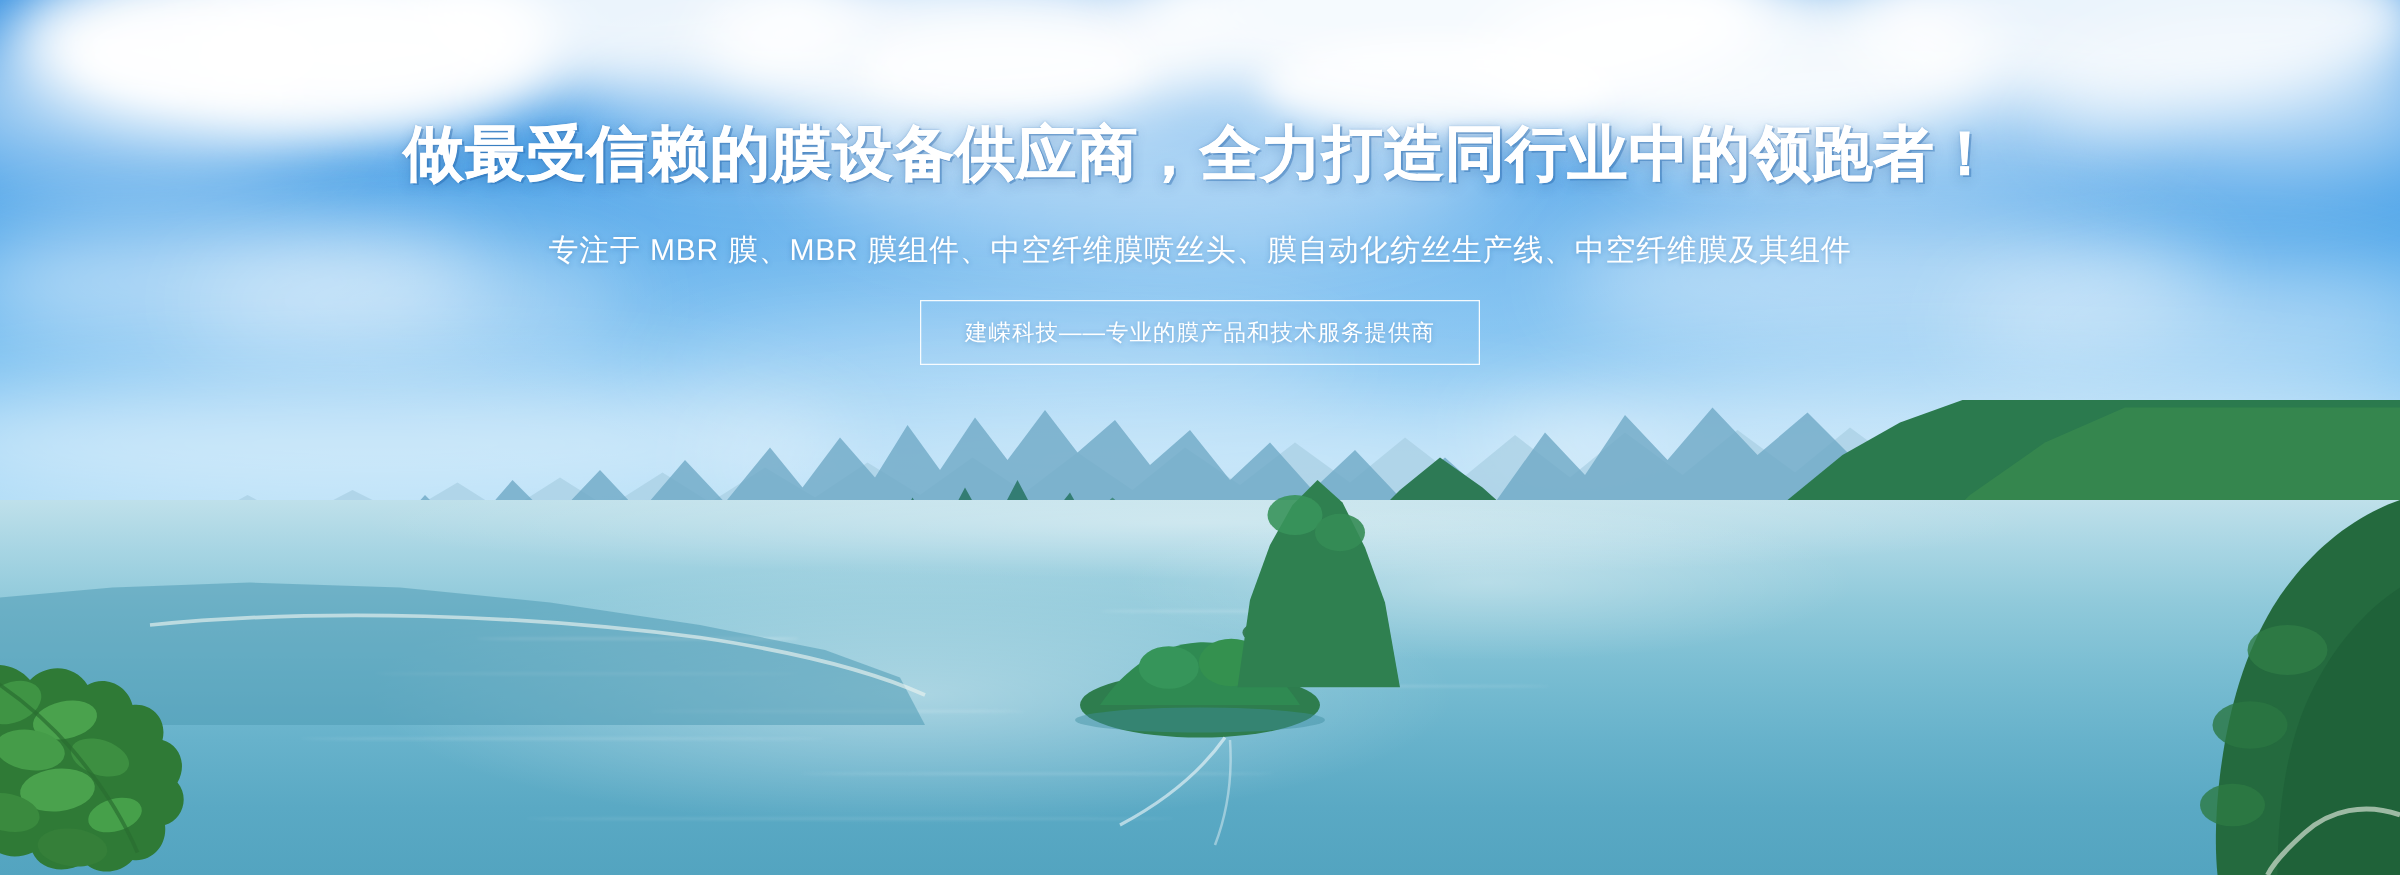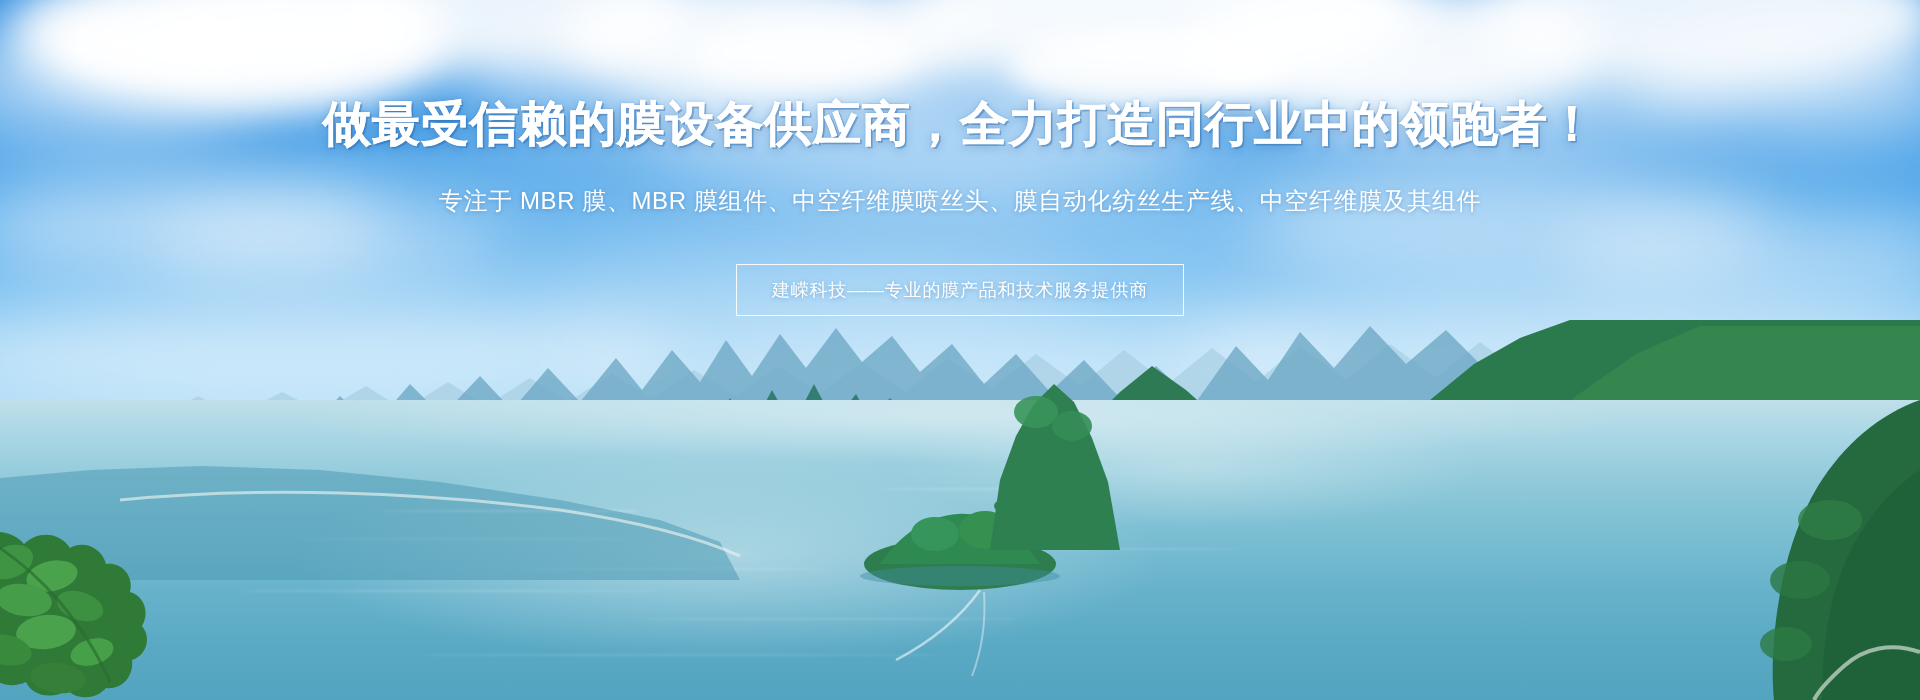--- a/index.html
+++ b/index.html
@@ -101,21 +101,20 @@
     text-shadow:0 1px 4px rgba(35,95,160,0.38);
   }
 
   .tagbox {
     position:absolute; left:50%; transform:translateX(-50%);
     top:240px;
     border:1px solid rgba(255,255,255,0.92);
     padding:13px 35px;
     white-space:nowrap;
     background:rgba(255,255,255,0.015);
-    margin-top:24px;
   }
   .tagbox-text {
     font-size:18px; line-height:24px; color:#ffffff; letter-spacing:0.8px;
     text-shadow:0 1px 4px rgba(35,95,160,0.38);
   }
 </style>
 </head>
 <body>
 
 <div class="banner">

